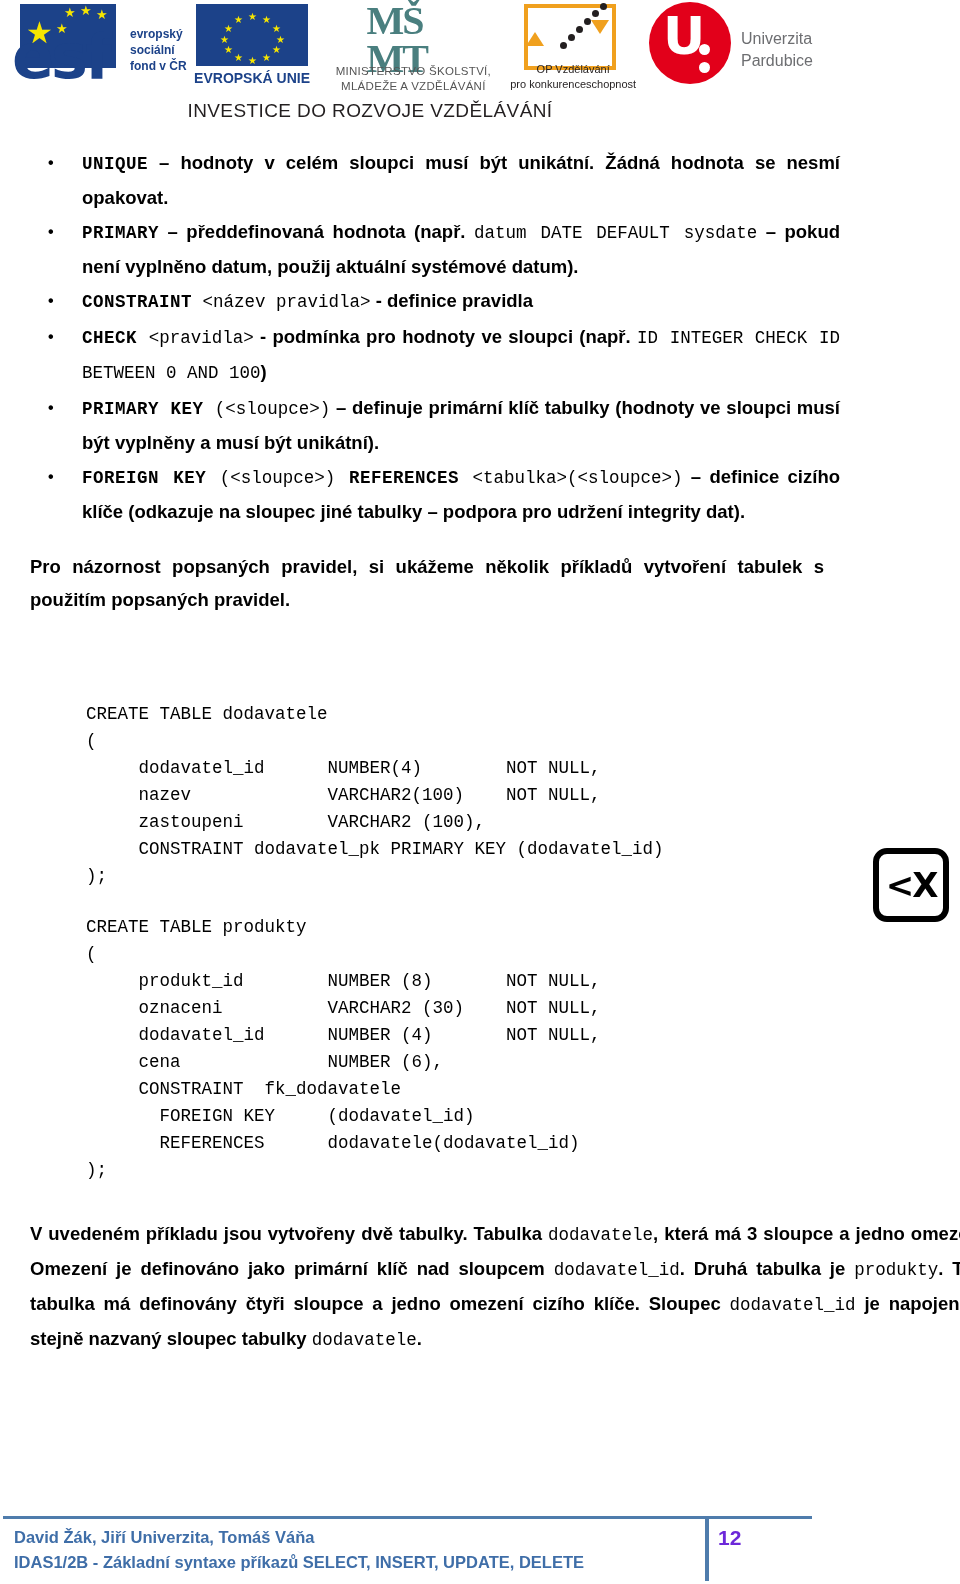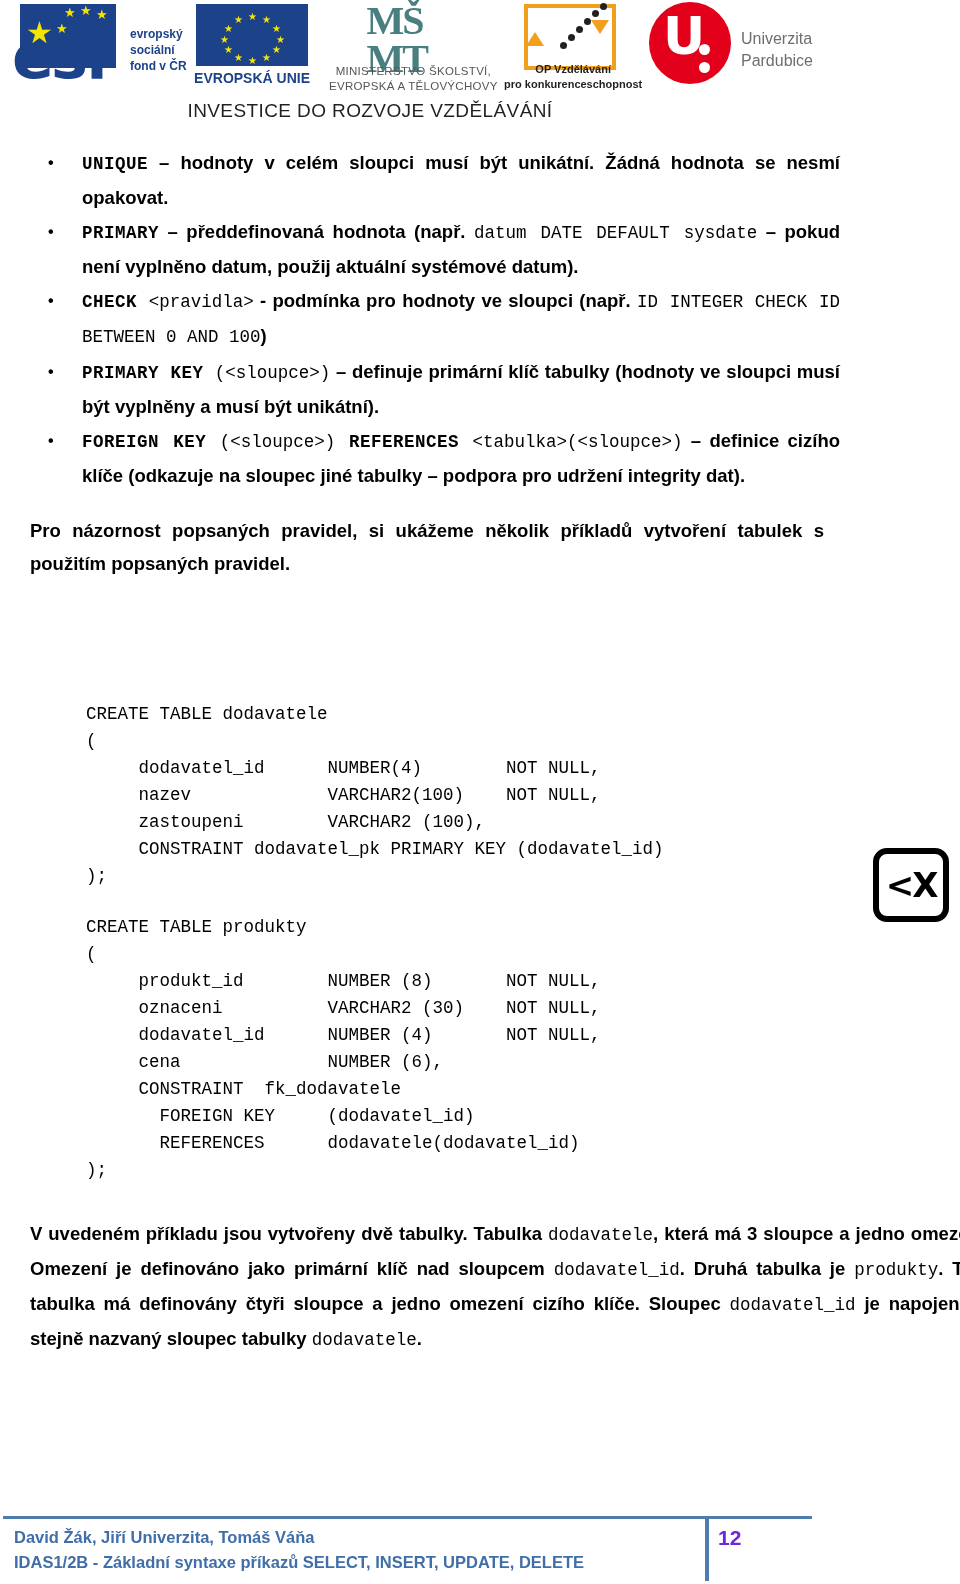--- a/index.html
+++ b/index.html
@@ -130,21 +130,21 @@
   .opvk-tri {
     position: absolute;
     width: 0; height: 0;
   }
   .opvk-caption {
     position: absolute;
     left: 0; top: 60px;
     width: 150px;
     text-align: center;
     font-family: "Liberation Sans", sans-serif;
-    font-weight: 700;
+    font-weight: 400;
     font-size: 11px;
     line-height: 1.35;
     color: #231f20;
   }
 
   
   .upce-logo { position: relative; width: 200px; height: 90px; margin-left: 6px; }
   .upce-circle {
     position: absolute;
     left: 6px; top: 0px;
@@ -353,21 +353,21 @@
         <span class="eu-star" style="left:28px; top:20px;">★</span>
         <span class="eu-star" style="left:38px; top:11px;">★</span>
       </div>
       <div class="eu-caption">EVROPSKÁ UNIE</div>
     </div>
 
     <div class="msmt-logo">
       <div class="msmt-mark">MŠ<br>MT</div>
       <div class="msmt-caption">
         <div>MINISTERSTVO ŠKOLSTVÍ,</div>
-        <div>EVROPSKÁ A TĚLOVÝCHOVY</div>
+        <div>MLÁDEŽE A VZDĚLÁVÁNÍ</div>
       </div>
     </div>
 
     <div class="opvk-logo">
       <div class="opvk-frame"></div>
       <span class="opvk-dot" style="left:62px; top:40px;"></span>
       <span class="opvk-dot" style="left:70px; top:32px;"></span>
       <span class="opvk-dot" style="left:78px; top:24px;"></span>
       <span class="opvk-dot" style="left:86px; top:16px;"></span>
       <span class="opvk-dot" style="left:94px; top:8px;"></span>
@@ -394,20 +394,21 @@
   </div>
 
   <div id="investice-line">INVESTICE DO ROZVOJE VZDĚLÁVÁNÍ</div>
 </div>
 
 <div id="content">
 
   <ul class="rules" id="rules-list">
       <li><span class="mono-b">UNIQUE</span><span> – hodnoty v celém sloupci musí být unikátní. Žádná hodnota se nesmí opakovat.</span></li>
       <li><span class="mono-b">PRIMARY</span><span> – předdefinovaná hodnota (např. </span><span class="mono">datum DATE DEFAULT sysdate</span><span> – pokud není vyplněno datum, použij aktuální systémové datum).</span></li>
+      <li><span class="mono-b">CONSTRAINT</span><span class="mono"> &lt;název pravidla&gt;</span><span> - definice pravidla</span></li>
       <li><span class="mono-b">CHECK</span><span class="mono"> &lt;pravidla&gt;</span><span> - podmínka pro hodnoty ve sloupci (např. </span><span class="mono">ID INTEGER CHECK ID BETWEEN 0 AND 100</span><span>)</span></li>
       <li><span class="mono-b">PRIMARY KEY</span><span class="mono"> (&lt;sloupce&gt;)</span><span> – definuje primární klíč tabulky (hodnoty ve sloupci musí být vyplněny a musí být unikátní).</span></li>
       <li><span class="mono-b">FOREIGN KEY</span><span class="mono"> (&lt;sloupce&gt;) </span><span class="mono-b">REFERENCES</span><span class="mono"> &lt;tabulka&gt;(&lt;sloupce&gt;)</span><span> – definice cizího klíče (odkazuje na sloupec jiné tabulky – podpora pro udržení integrity dat).</span></li>
     </ul>
 
   <p class="para" id="para-intro">Pro názornost popsaných pravidel, si ukážeme několik příkladů vytvoření tabulek s použitím popsaných pravidel.</p>
 
   <pre class="code" id="code-block-1">CREATE TABLE dodavatele
 (
      dodavatel_id      NUMBER(4)        NOT NULL,

